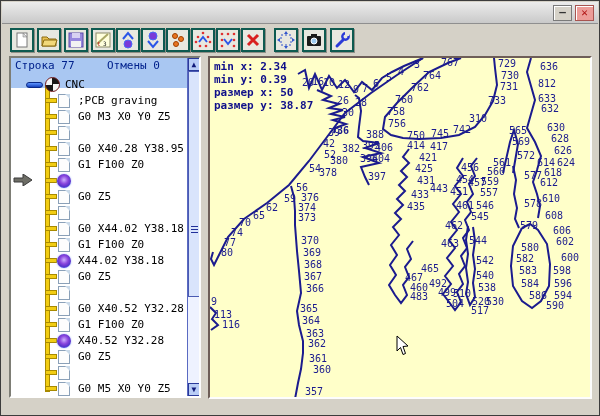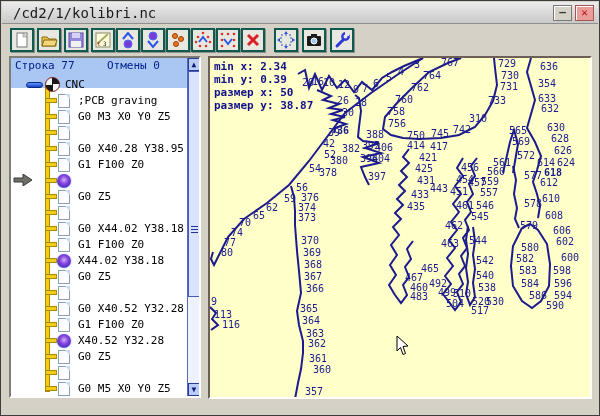--- a/index.html
+++ b/index.html
@@ -69,21 +69,20 @@
   #plot-svg{position:absolute;left:0;top:0;}
   .pt-label{position:absolute;font-size:10px;line-height:10px;color:#1b1b8e;white-space:pre;}
   #mouse-cursor{position:absolute;left:186px;top:277px;}
 </style>
 </head>
 <body>
 
 <div class="window">
 
   <div class="titlebar">
-    <span class="title-text">/cd2/1/kolibri.nc</span>
     <span class="tb-btn tb-min">—</span>
     <span class="tb-btn tb-close">✕</span>
   </div>
 
   <div class="toolbar">
     <button class="tool-btn" style="left:8px"><span><svg width="18" height="18">
             <rect x="4" y="2" width="10" height="14" fill="#ffffff" stroke="#777777"></rect>
             <path d="M10,2 l4,4 h-4 z" fill="#d9d9d9" stroke="#777777" stroke-width="0.5"></path>
           </svg></span></button>
     <button class="tool-btn" style="left:35px"><span><svg width="18" height="18">
@@ -356,29 +355,29 @@
           <span class="pt-label" style="left: 178px; top: 61px;">756</span>
           <span class="pt-label" style="left: 197px; top: 73px;">750</span>
           <span class="pt-label" style="left: 221px; top: 71px;">745</span>
           <span class="pt-label" style="left: 243px; top: 67px;">742</span>
           <span class="pt-label" style="left: 259px; top: 56px;">310</span>
           <span class="pt-label" style="left: 278px; top: 38px;">733</span>
           <span class="pt-label" style="left: 290px; top: 24px;">731</span>
           <span class="pt-label" style="left: 291px; top: 13px;">730</span>
           <span class="pt-label" style="left: 288px; top: 1px;">729</span>
           <span class="pt-label" style="left: 330px; top: 4px;">636</span>
-          <span class="pt-label" style="left: 328px; top: 21px;">354</span>
+          <span class="pt-label" style="left: 328px; top: 21px;">812</span>
           <span class="pt-label" style="left: 328px; top: 36px;">633</span>
           <span class="pt-label" style="left: 331px; top: 46px;">632</span>
           <span class="pt-label" style="left: 337px; top: 65px;">630</span>
           <span class="pt-label" style="left: 341px; top: 76px;">628</span>
           <span class="pt-label" style="left: 344px; top: 88px;">626</span>
           <span class="pt-label" style="left: 347px; top: 100px;">624</span>
           <span class="pt-label" style="left: 327px; top: 100px;">614</span>
-          <span class="pt-label" style="left: 334px; top: 110px; font-weight: bold;">618</span>
+          <span class="pt-label" style="left: 334px; top: 110px;">618</span>
           <span class="pt-label" style="left: 330px; top: 120px;">612</span>
           <span class="pt-label" style="left: 332px; top: 136px;">610</span>
           <span class="pt-label" style="left: 335px; top: 153px;">608</span>
           <span class="pt-label" style="left: 343px; top: 168px;">606</span>
           <span class="pt-label" style="left: 346px; top: 179px;">602</span>
           <span class="pt-label" style="left: 351px; top: 195px;">600</span>
           <span class="pt-label" style="left: 343px; top: 208px;">598</span>
           <span class="pt-label" style="left: 344px; top: 221px;">596</span>
           <span class="pt-label" style="left: 344px; top: 233px;">594</span>
           <span class="pt-label" style="left: 336px; top: 243px;">590</span>

